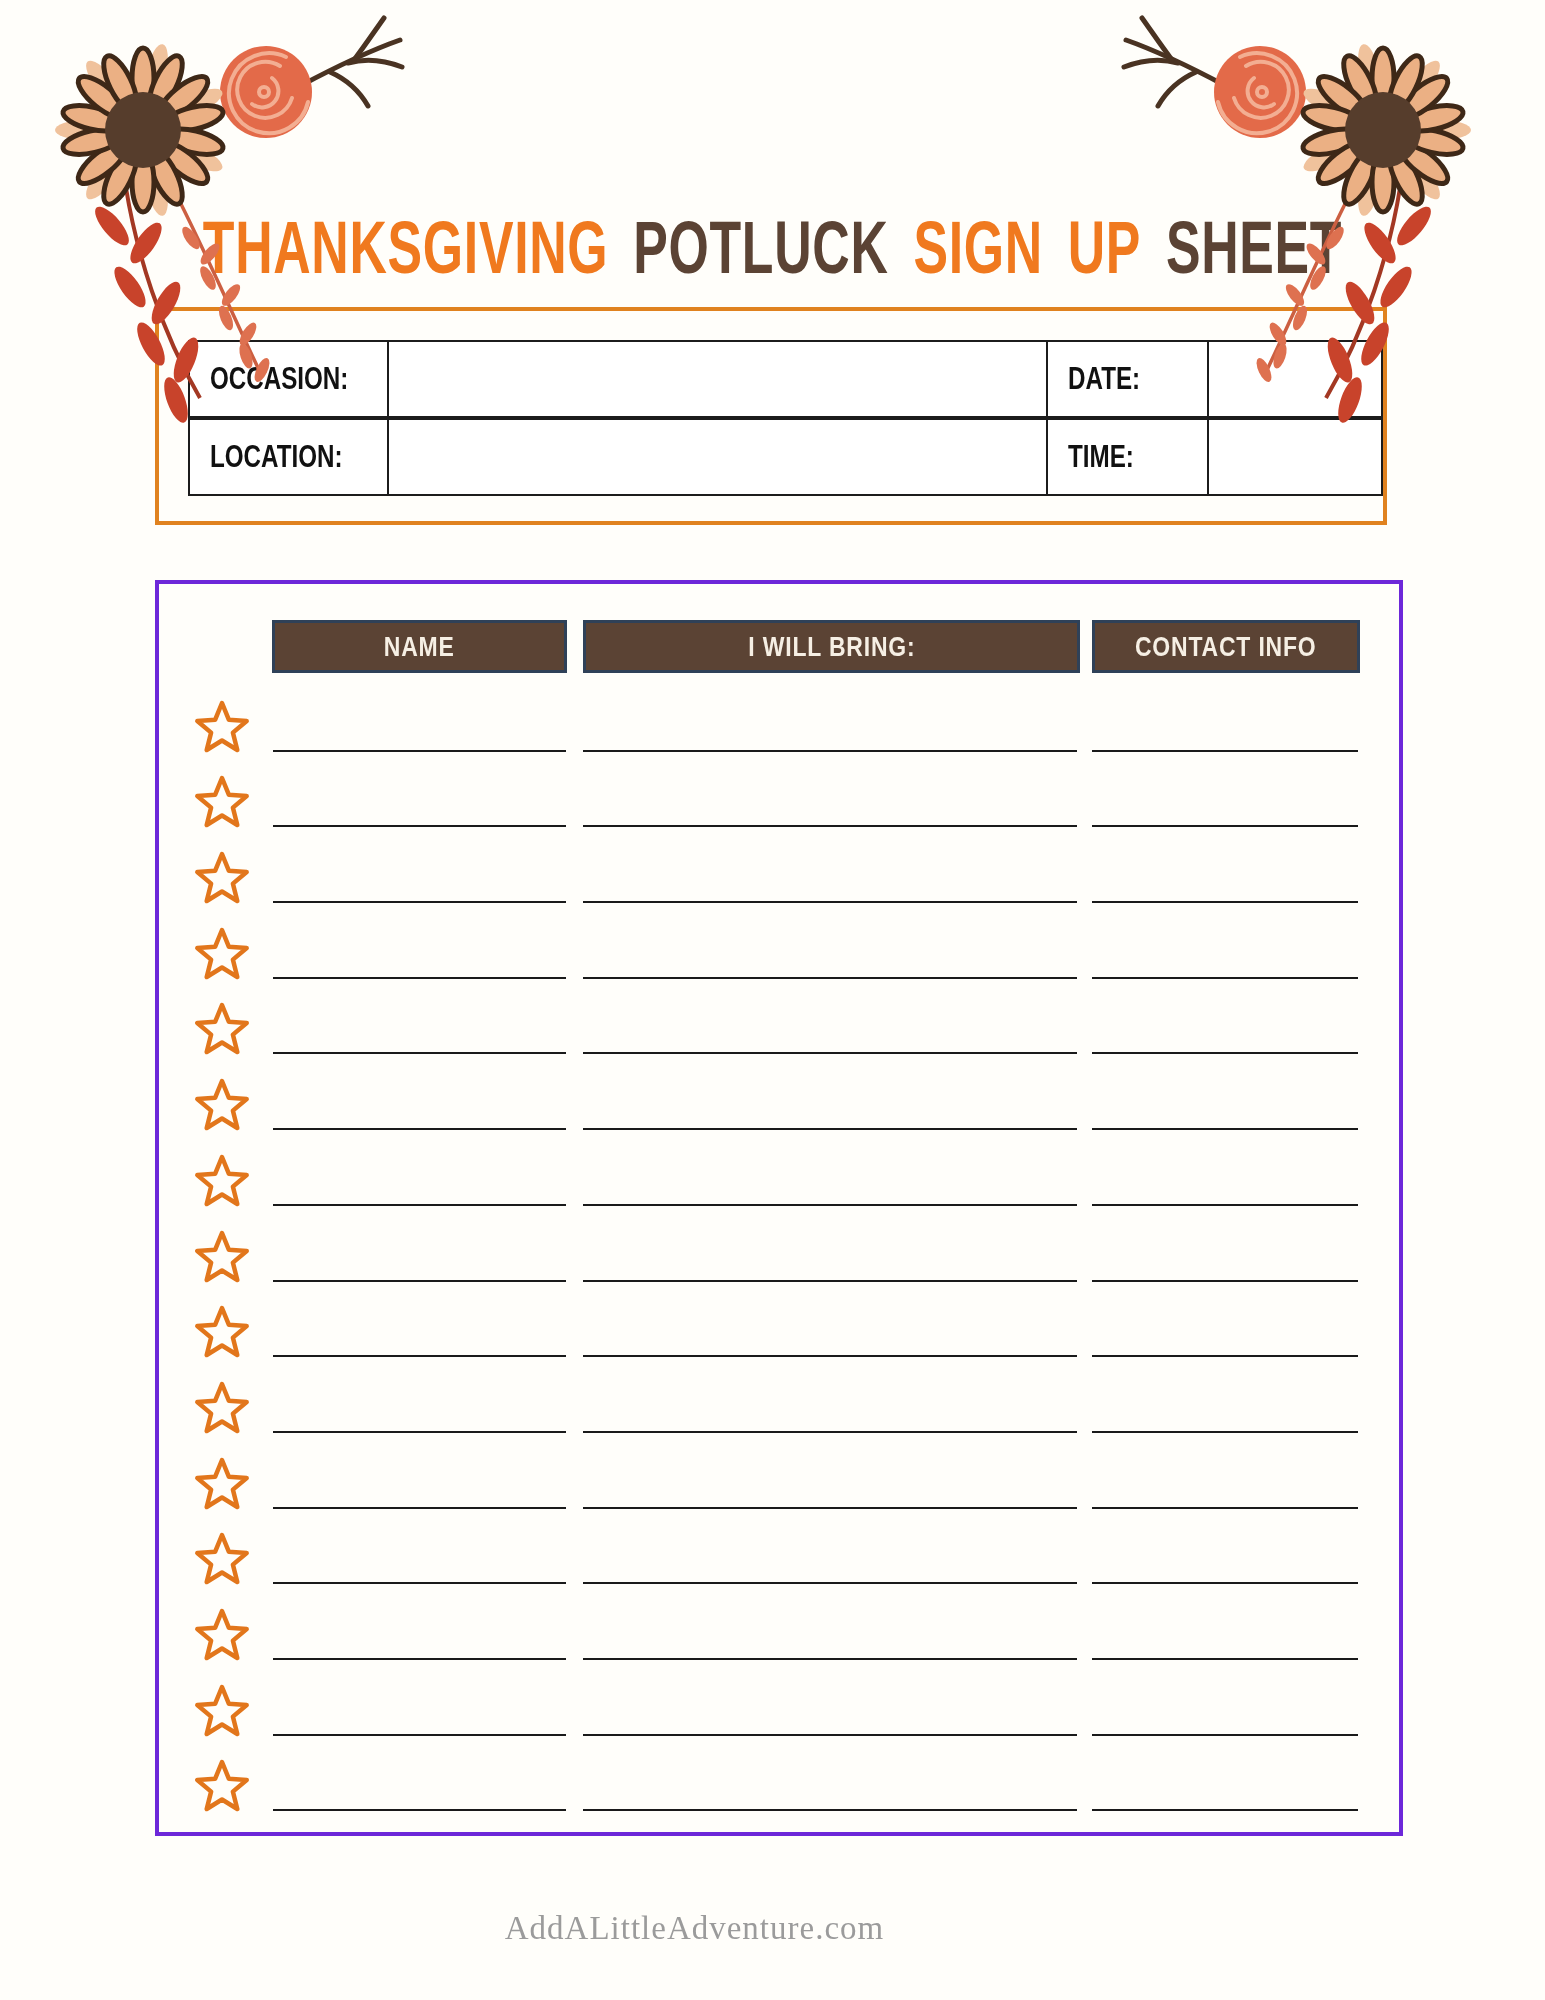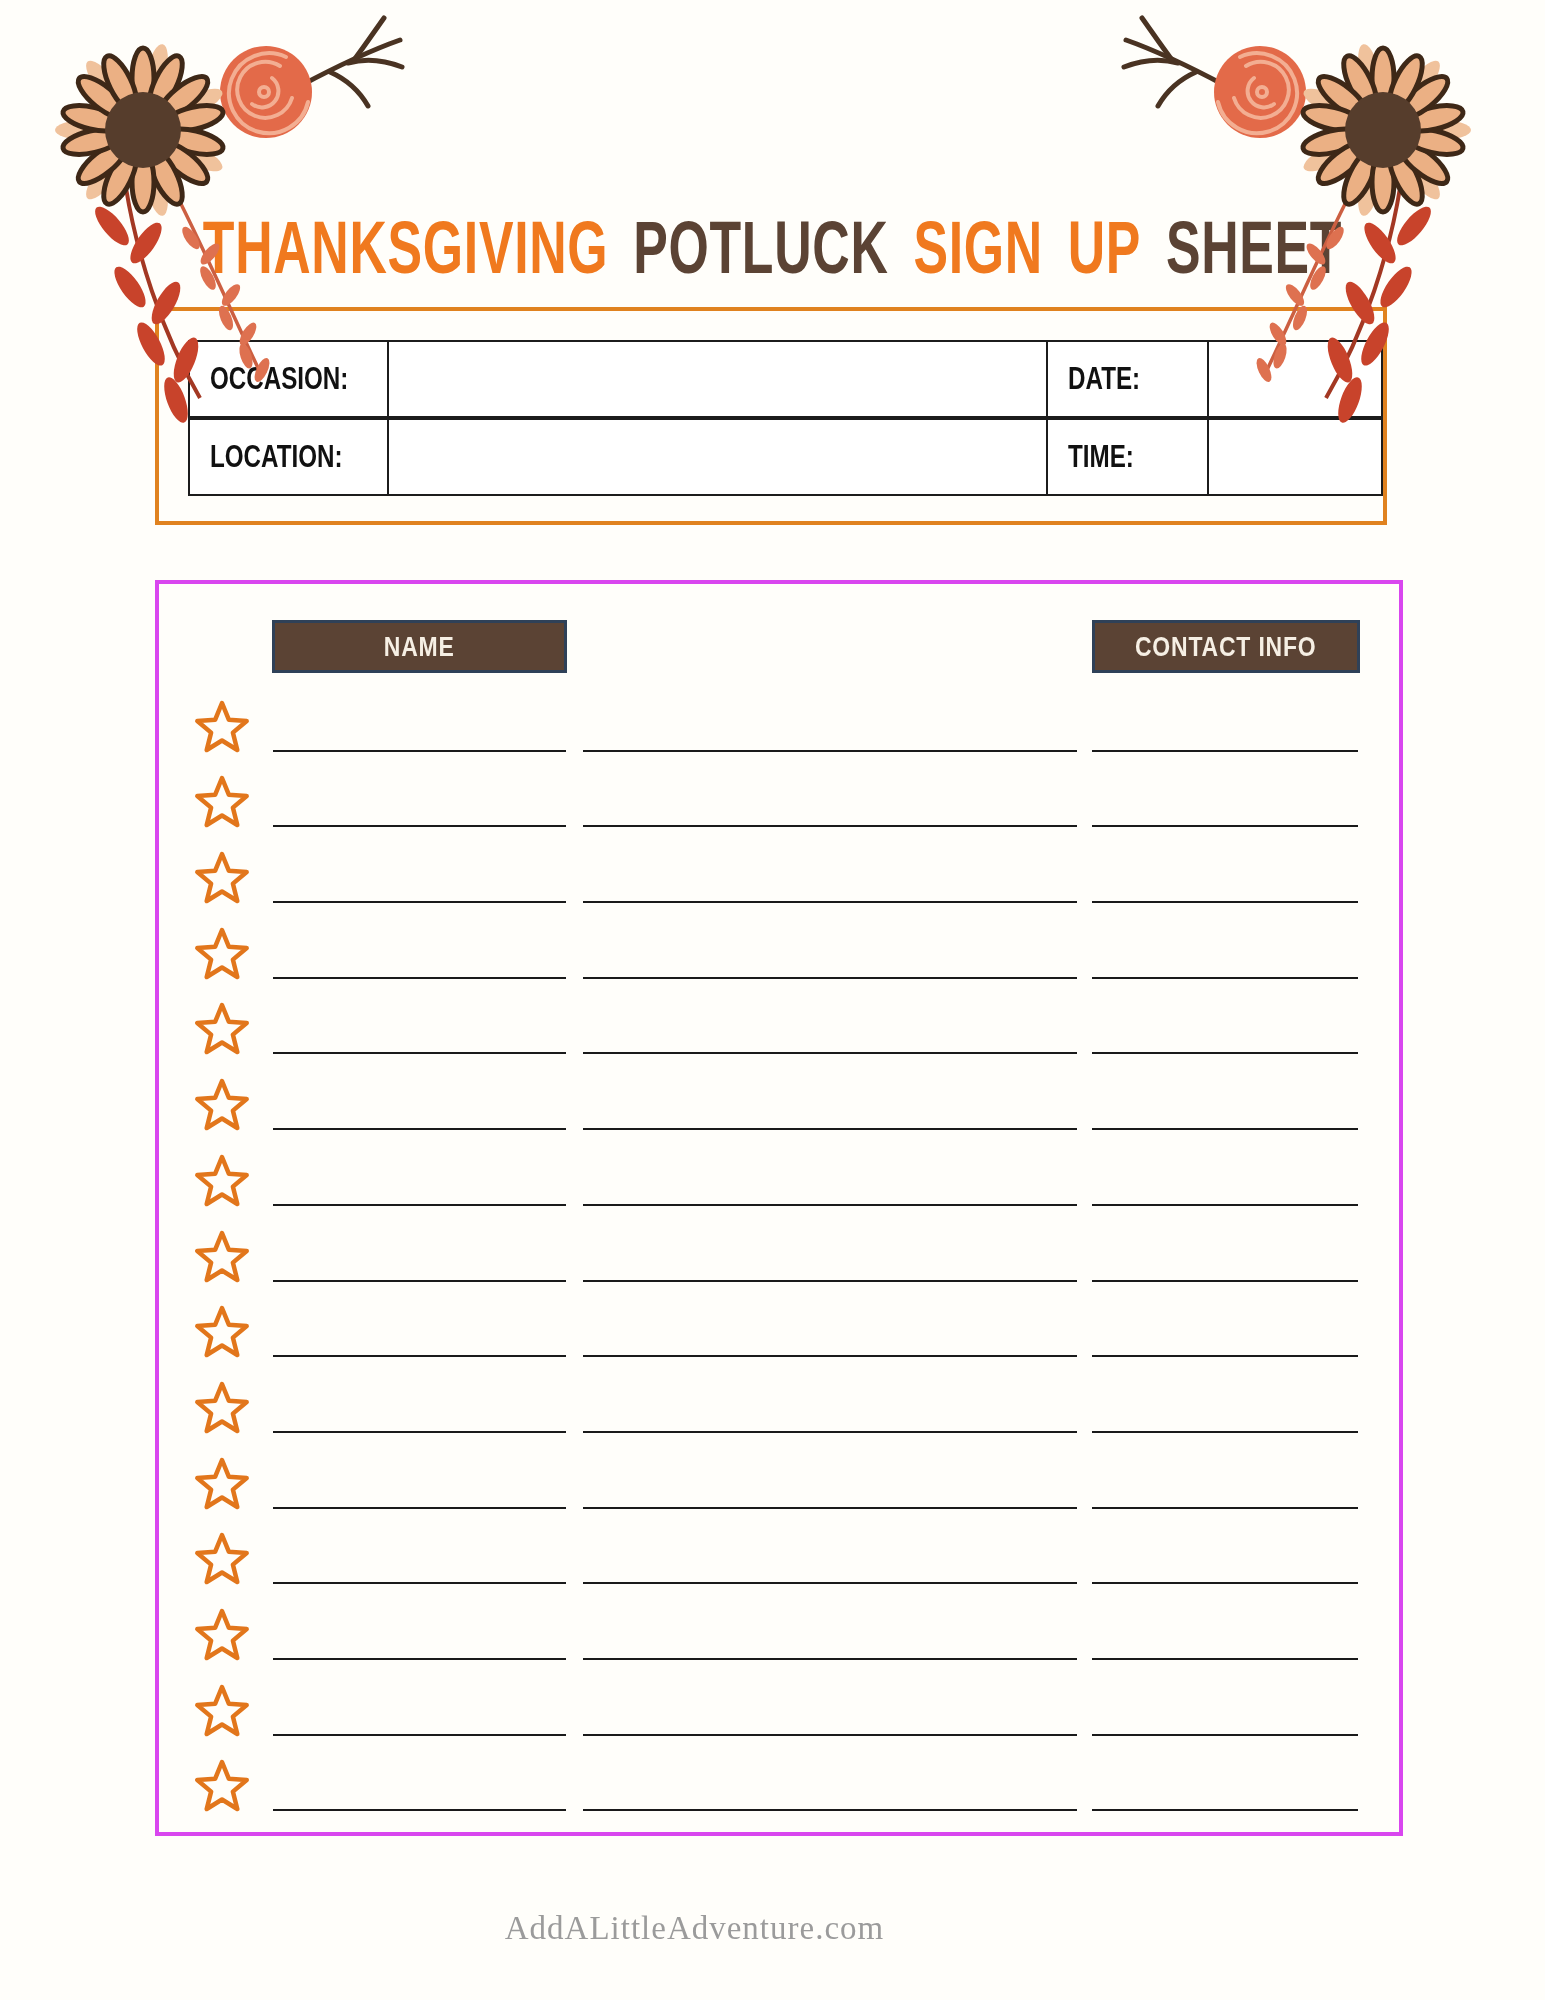--- a/index.html
+++ b/index.html
@@ -28,21 +28,21 @@
   .title .w-orange{color:#F0791E;}
   .title .w-brown{color:#5B4334;}
 
   
   .event-box{
     position:absolute;left:155px;top:307px;width:1232px;height:218px;
     border:4px solid #E0821F;box-sizing:border-box;background:#FFFEFA;z-index:1;
   }
   .main-box{
     position:absolute;left:155px;top:580px;width:1248px;height:1256px;
-    border:4px solid #d946ef;box-sizing:border-box;background:#FFFEFA;z-index:1;
+    border:4px solid #6d28d9;box-sizing:border-box;background:#FFFEFA;z-index:1;
   }
 
   
   .event-table{
     position:absolute;left:29px;top:29px;
     border-collapse:collapse;table-layout:fixed;
   }
   .event-table td{
     border:2px solid #1C1C1C;height:77px;padding:0;
     background:#FFFFFF;vertical-align:middle;box-sizing:border-box;
@@ -205,20 +205,23 @@
           <td class="c-value2"></td>
         </tr>
       </tbody>
     </table>
   </div>
 
   <div class="main-box">
     <div class="col-header hdr-name">
       <span>NAME</span>
     </div>
+    <div class="col-header hdr-bring">
+      <span>I WILL BRING:</span>
+    </div>
     <div class="col-header hdr-contact">
       <span>CONTACT INFO</span>
     </div>
 
     <div class="rows-wrap">
   <div class="signup-row">
     <svg class="star" viewBox="0 0 58 58">
       <path d="M29 4 L35.8 20.7 L53.7 22 L39.9 33.6 L44.3 51 L29 41.5 L13.7 51 L18.1 33.6 L4.3 22 L22.2 20.7 Z" fill="none" stroke="#E2761B" stroke-width="4.5" stroke-linejoin="round"></path>
     </svg>
     <div class="wline name-line"></div>

